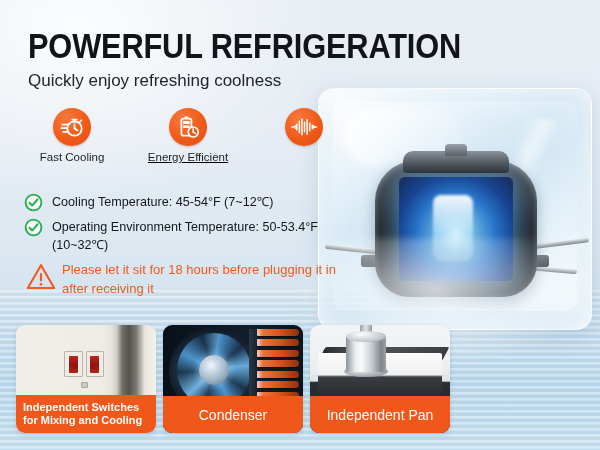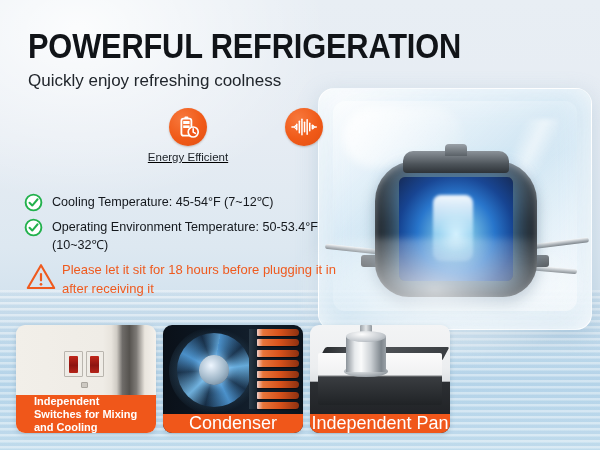--- a/index.html
+++ b/index.html
@@ -63,22 +63,22 @@
   .panels{position:absolute;left:0;top:325px;width:600px;height:115px;}
   .panel{position:absolute;top:0;height:108px;border-radius:9px;overflow:hidden;
       box-shadow:0 2px 5px rgba(40,70,100,.18);}
   .p1{left:16px;width:140px;}
   .p2{left:163px;width:140px;}
   .p3{left:310px;width:140px;}
   .panel .art{position:absolute;inset:0;}
   .panel .cap{position:absolute;left:0;right:0;bottom:0;
       background:#f0571a;color:#fff;
       display:flex;align-items:center;}
-  .cap-multi{height:38px;padding:0 18px;font-size:11px;line-height:13px;font-weight:700;}
-  .cap-single{height:19px;justify-content:center;font-size:18px;font-weight:400;}
+  .cap-multi{height:38px;padding:0 7px;font-size:11px;line-height:13px;font-weight:700;}
+  .cap-single{height:37px;justify-content:center;font-size:14px;font-weight:400;}
 
   
   .art-cabinet{background:linear-gradient(to right,#f2efe9 0%,#efece6 62%,#e8e4dd 68%,#cfcbc4 72%,#6f6c69 76%,#56534f 81%,#7d7a76 86%,#e9e5de 92%,#f4f1ec 100%);}
   .sw-wrap{position:absolute;left:48px;top:26px;width:40px;height:26px;
       display:flex;gap:3px;}
   .sw{flex:1;background:#efece6;border:1px solid #b9b5ae;border-radius:1px;
       display:flex;align-items:center;justify-content:center;}
   .sw i{display:block;width:9px;height:17px;background:linear-gradient(to bottom,#c0261a,#8e1410 55%,#b52419);border-radius:1px;}
   .sw-dot{position:absolute;left:65px;top:57px;width:5px;height:4px;background:#cdc9c2;border:1px solid #a9a59e;border-radius:1px;}
 
@@ -200,20 +200,35 @@
       </div>
     </div>
     <div class="mist"></div>
   </div>
 
   <div class="title">POWERFUL REFRIGERATION</div>
   <div class="subtitle">Quickly enjoy refreshing coolness</div>
 
   <div class="features">
 
+    <div class="feat feat-1">
+      <div class="circle">
+        <svg width="24" height="24" viewBox="0 0 24 24" aria-hidden="true">
+          <circle cx="14.5" cy="13.5" r="7.2" fill="none" stroke="#fff" stroke-width="1.8"></circle>
+          <path d="M14.5 9.2 L14.5 13.5 L17.6 15.4" fill="none" stroke="#fff" stroke-width="1.8" stroke-linecap="round"></path>
+          <path d="M12.4 4.6 h4.3" stroke="#fff" stroke-width="1.9" stroke-linecap="round"></path>
+          <path d="M14.5 4.6 v2.1" stroke="#fff" stroke-width="1.9" stroke-linecap="round"></path>
+          <path d="M19.6 7 l1.7 -1.7" stroke="#fff" stroke-width="1.7" stroke-linecap="round"></path>
+          <path d="M2.2 9.6 h6.4" stroke="#fff" stroke-width="1.8" stroke-linecap="round"></path>
+          <path d="M1.2 13.2 h5.6" stroke="#fff" stroke-width="1.8" stroke-linecap="round"></path>
+          <path d="M3.0 16.8 h5.0" stroke="#fff" stroke-width="1.8" stroke-linecap="round"></path>
+        </svg>
+      </div>
+      <div class="flabel">Fast Cooling</div>
+    </div>
 
     <div class="feat feat-2">
       <div class="circle">
         <svg width="24" height="24" viewBox="0 0 24 24" aria-hidden="true">
           <rect x="5.4" y="3.6" width="10" height="17" rx="2.2" fill="none" stroke="#fff" stroke-width="1.8"></rect>
           <rect x="8.4" y="1.6" width="4" height="2.2" rx="1" fill="#fff"></rect>
           <rect x="7.2" y="6.0" width="6.4" height="3.0" fill="#fff"></rect>
           <rect x="7.2" y="10.4" width="6.4" height="2.6" fill="#fff"></rect>
           <circle cx="17.2" cy="17.0" r="5.0" fill="#f0571a" stroke="#fff" stroke-width="1.7"></circle>
           <path d="M17.2 13.8 L17.2 17.0 L19.4 18.4" fill="none" stroke="#fff" stroke-width="1.6" stroke-linecap="round"></path>

